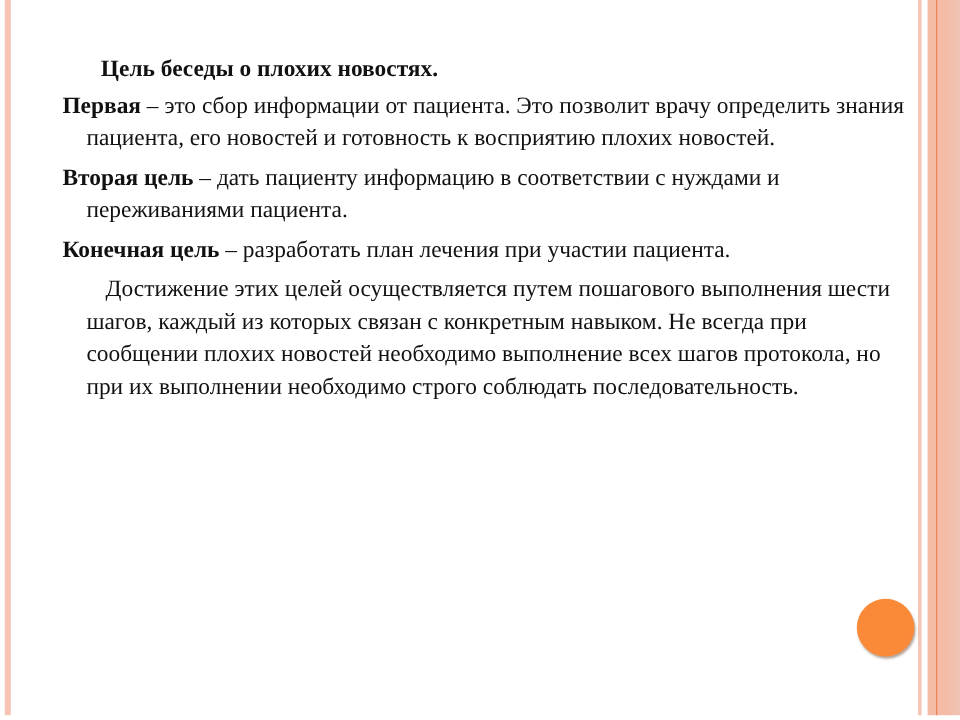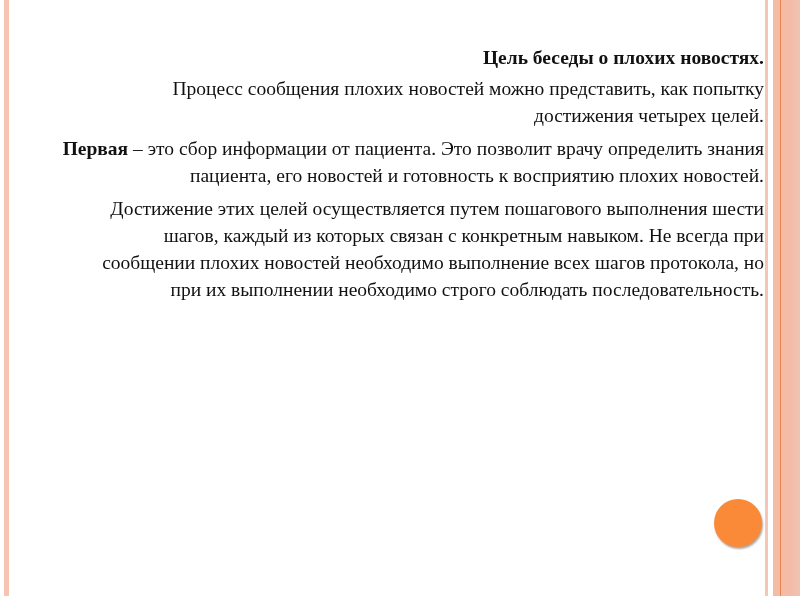--- a/index.html
+++ b/index.html
@@ -26,38 +26,39 @@
       background: #e8834f;
     }
     .orange-dot {
       position: absolute; left: 714px; top: 499px; width: 48px; height: 48px;
       border-radius: 50%;
       background: #fb8a38;
       box-shadow: 1px 2px 2px rgba(120,90,70,0.55);
     }
     .content {
       position: absolute; left: 52px; top: 44px; width: 712px;
-      font-size: 19.5px; line-height: 27px; text-align: right;
+      font-size: 19.5px; line-height: 27px;
     }
     .p { margin: 0 0 6px 0; padding-left: 20px; text-indent: -20px; }
     .p.title { padding-left: 0; text-indent: 0; margin-left: 32px; font-weight: bold; margin-bottom: 4px; }
     .p.indented { padding-left: 20px; text-indent: 12px; }
     .p.last-para { padding-left: 20px; text-indent: 16px; }
     .lbl { font-weight: bold; }
   </style>
 </head>
 <body>
 
 <div class="stripe-left"></div>
 <div class="stripe-right-thin"></div>
 <div class="stripe-right-wide"></div>
 <div class="stripe-right-line"></div>
 
 <div class="content">
   <p class="p title">Цель беседы о плохих новостях.</p>
-  <p class="p indented">Процесс сообщения плохих новостей можно представить, как попытку достижения четырех целей.</p>
 
   <p class="p"><span class="lbl">Первая</span><span> – это сбор информации от пациента. Это позволит врачу определить знания пациента, его новостей и готовность к восприятию плохих новостей.</span></p>
+  <p class="p"><span class="lbl">Вторая цель</span><span> – дать пациенту информацию в соответствии с нуждами и переживаниями пациента.</span></p>
+  <p class="p"><span class="lbl">Конечная цель</span><span> – разработать план лечения при участии пациента.</span></p>
 
   <p class="p last-para">Достижение этих целей осуществляется путем пошагового выполнения шести шагов, каждый из которых связан с конкретным навыком. Не всегда при сообщении плохих новостей необходимо выполнение всех шагов протокола, но при их выполнении необходимо строго соблюдать последовательность.</p>
 </div>
 
 <div class="orange-dot"></div>
 
 </body></html>

